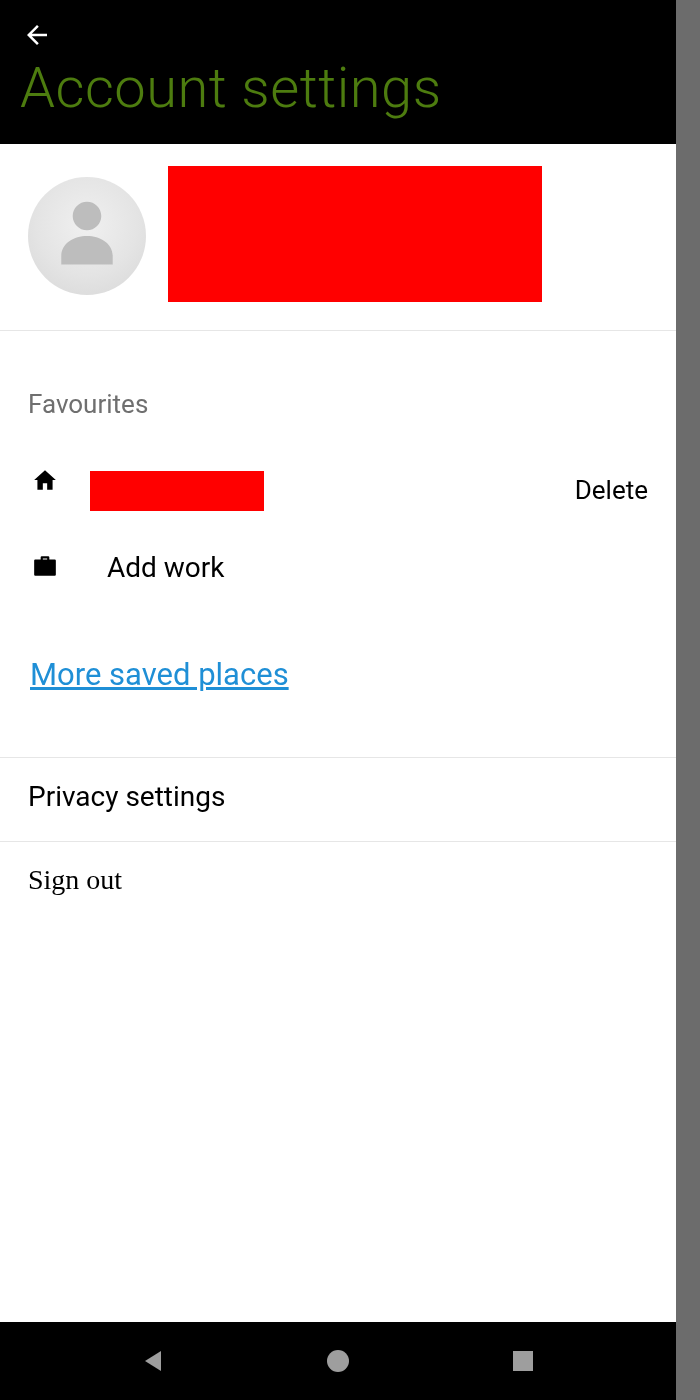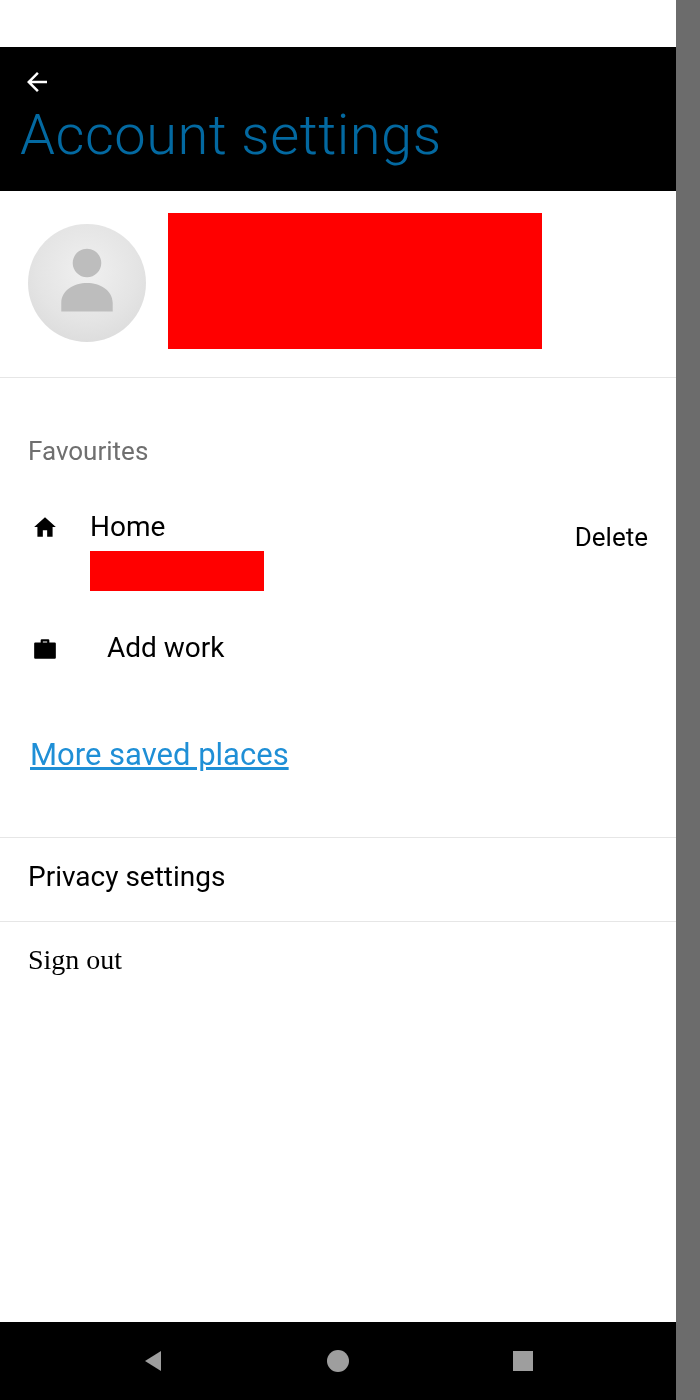--- a/index.html
+++ b/index.html
@@ -33,23 +33,22 @@
     .right-strip {
       position: absolute;
       right: 0;
       top: 0;
       width: 24px;
       height: 1400px;
       background: #6c6c6c;
     }
     .header {
       background: #000;
-      color: #0369a1;
+      color: #4d7c0f;
       padding: 18px 20px 24px 20px;
-      margin-top: 47px;
     }
     .back-arrow {
       width: 34px;
       height: 34px;
       display: flex;
       align-items: center;
       justify-content: center;
       margin-bottom: 6px;
       cursor: pointer;
     }
@@ -123,21 +122,21 @@
     }
     .fav-action {
       font-size: 26px;
       color: #000;
       cursor: pointer;
       padding-top: 12px;
     }
     .fav-row.work {
       padding-top: 18px;
       padding-bottom: 0;
-      align-items: flex-end;
+      align-items: flex-start;
       cursor: pointer;
       gap: 47px;
     }
     .fav-row.work .fav-icon { margin-top: 0; }
     .fav-row.work .fav-title { }
     .more-link {
       font-size: 31px;
       color: #1f8fd6;
       margin-top: 72px;
       cursor: pointer;
@@ -217,21 +216,20 @@
     <div class="favourites-section">
       <div class="section-label">Favourites</div>
 
       <div class="fav-row">
         <div class="fav-icon">
           <svg width="26" height="26" viewBox="0 0 24 24">
               <path d="M12 3l10 9h-3v9h-5v-6H10v6H5v-9H2z" fill="#000"></path>
             </svg>
         </div>
         <div class="fav-content">
-          <div class="fav-title">Home</div>
           <div class="redacted-home"></div>
         </div>
         <div class="fav-action">Delete</div>
       </div>
 
       <div class="fav-row work">
         <div class="fav-icon">
           <svg width="26" height="24" viewBox="0 0 24 22">
               <path d="M9 2h6a1 1 0 0 1 1 1v2h5a1 1 0 0 1 1 1v13a1 1 0 0 1-1 1H3a1 1 0 0 1-1-1V6a1 1 0 0 1 1-1h5V3a1 1 0 0 1 1-1zm1 3h4V4h-4v1z" fill="#000"></path>
             </svg>

